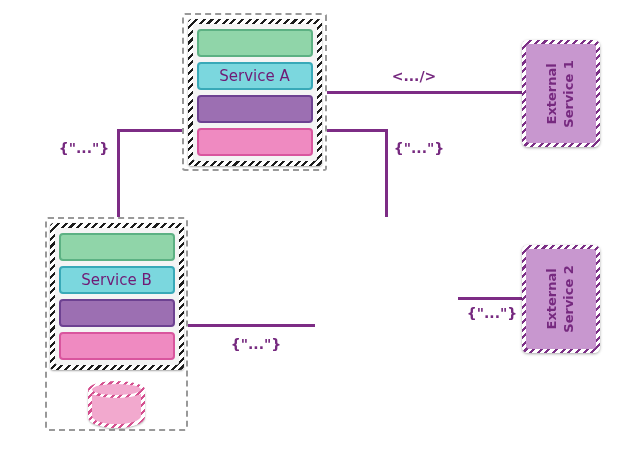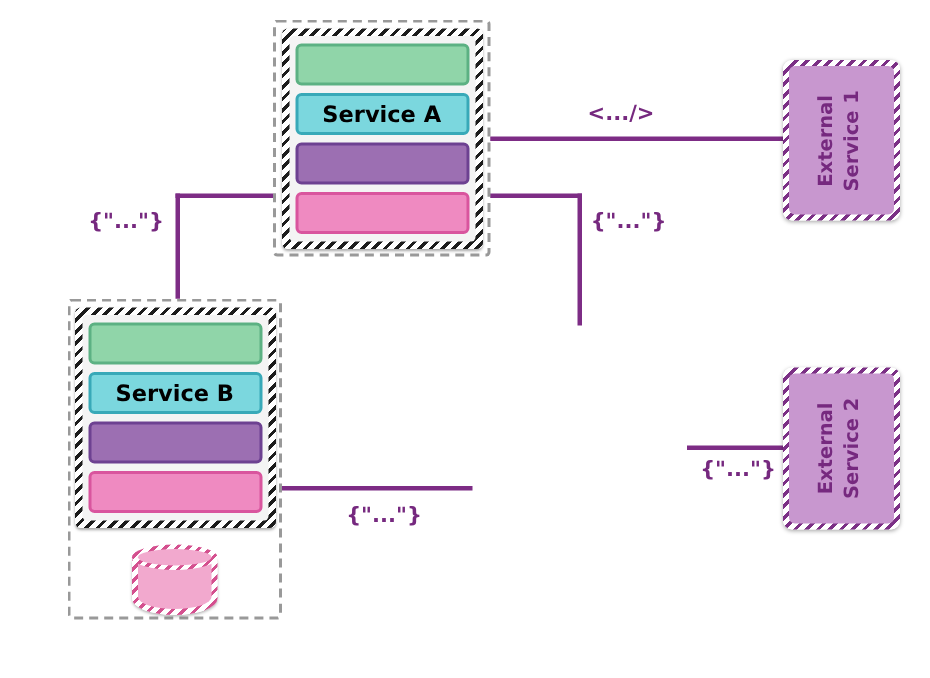--- a/index.html
+++ b/index.html
@@ -26,21 +26,21 @@
   }
   .row {
     height:28px; border-radius:4px; border:2px solid; box-sizing:border-box;
     margin-bottom:5px; display:flex; align-items:center; justify-content:center;
   }
   .row:last-child { margin-bottom:0; }
   .row.green  { background:#90d5a9; border-color:#5cb183; }
   .row.cyan   { background:#7bd7de; border-color:#38a9b8; }
   .row.purple { background:#9c6fb2; border-color:#6d4191; }
   .row.pink   { background:#ef8ac1; border-color:#d9559e; }
-  .svc-name { font-size:15px; font-weight:bold; color:#000000; }
+  .svc-name { font-size:15px; font-weight:normal; color:#701a75; }
 
   
   .cylinder { position:absolute; width:57px; height:47px; }
   .cyl-body {
     position:absolute; left:0; top:8px; width:57px; height:39px;
     background:repeating-linear-gradient(135deg,#d4508f 0,#d4508f 2.2px,#ffffff 2.2px,#ffffff 5.4px);
     border-radius:4px 4px 50% 50% / 4px 4px 11px 11px;
     box-shadow:0 1px 2px rgba(0,0,0,0.3);
   }
   .cyl-body-fill {
@@ -102,21 +102,21 @@
         <div class="row green"></div>
         <div class="row cyan">
           <span class="svc-name">Service A</span>
         </div>
         <div class="row purple"></div>
         <div class="row pink"></div>
       </div>
     </div>
   </div>
 
-  <div class="group" style="left:45px; top:199px; width:143px; height:214px;">
+  <div class="group" style="left:45px; top:217px; width:143px; height:214px;">
     <div class="hatch-box">
       <div class="box-inner">
         <div class="row green"></div>
         <div class="row cyan">
           <span class="svc-name">Service B</span>
         </div>
         <div class="row purple"></div>
         <div class="row pink"></div>
       </div>
     </div>

